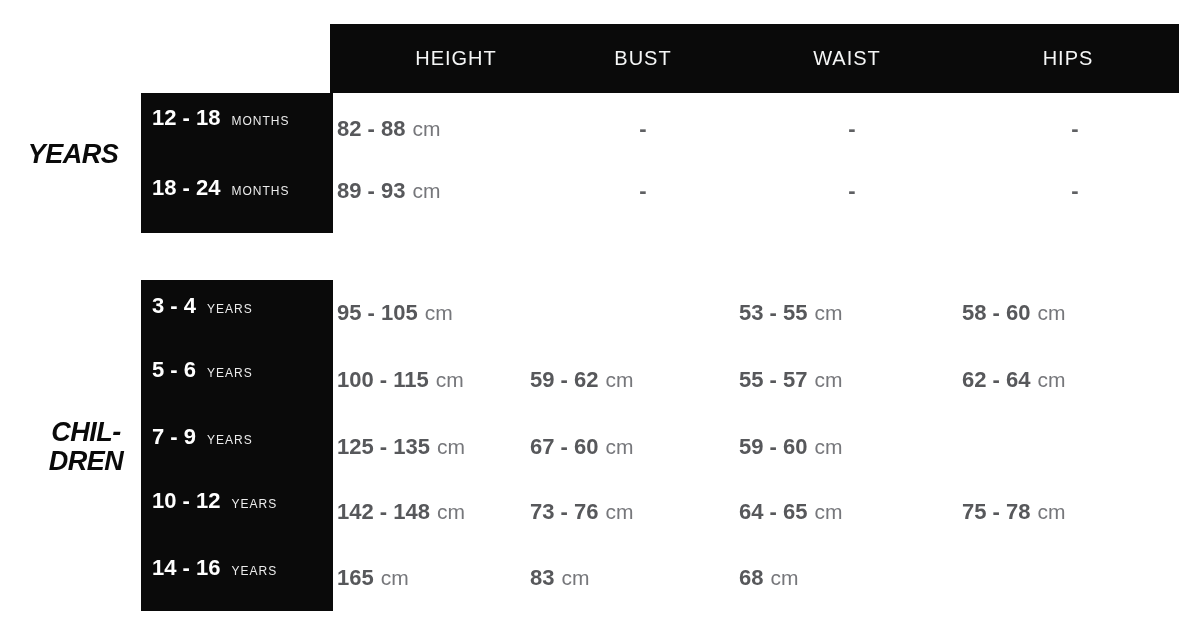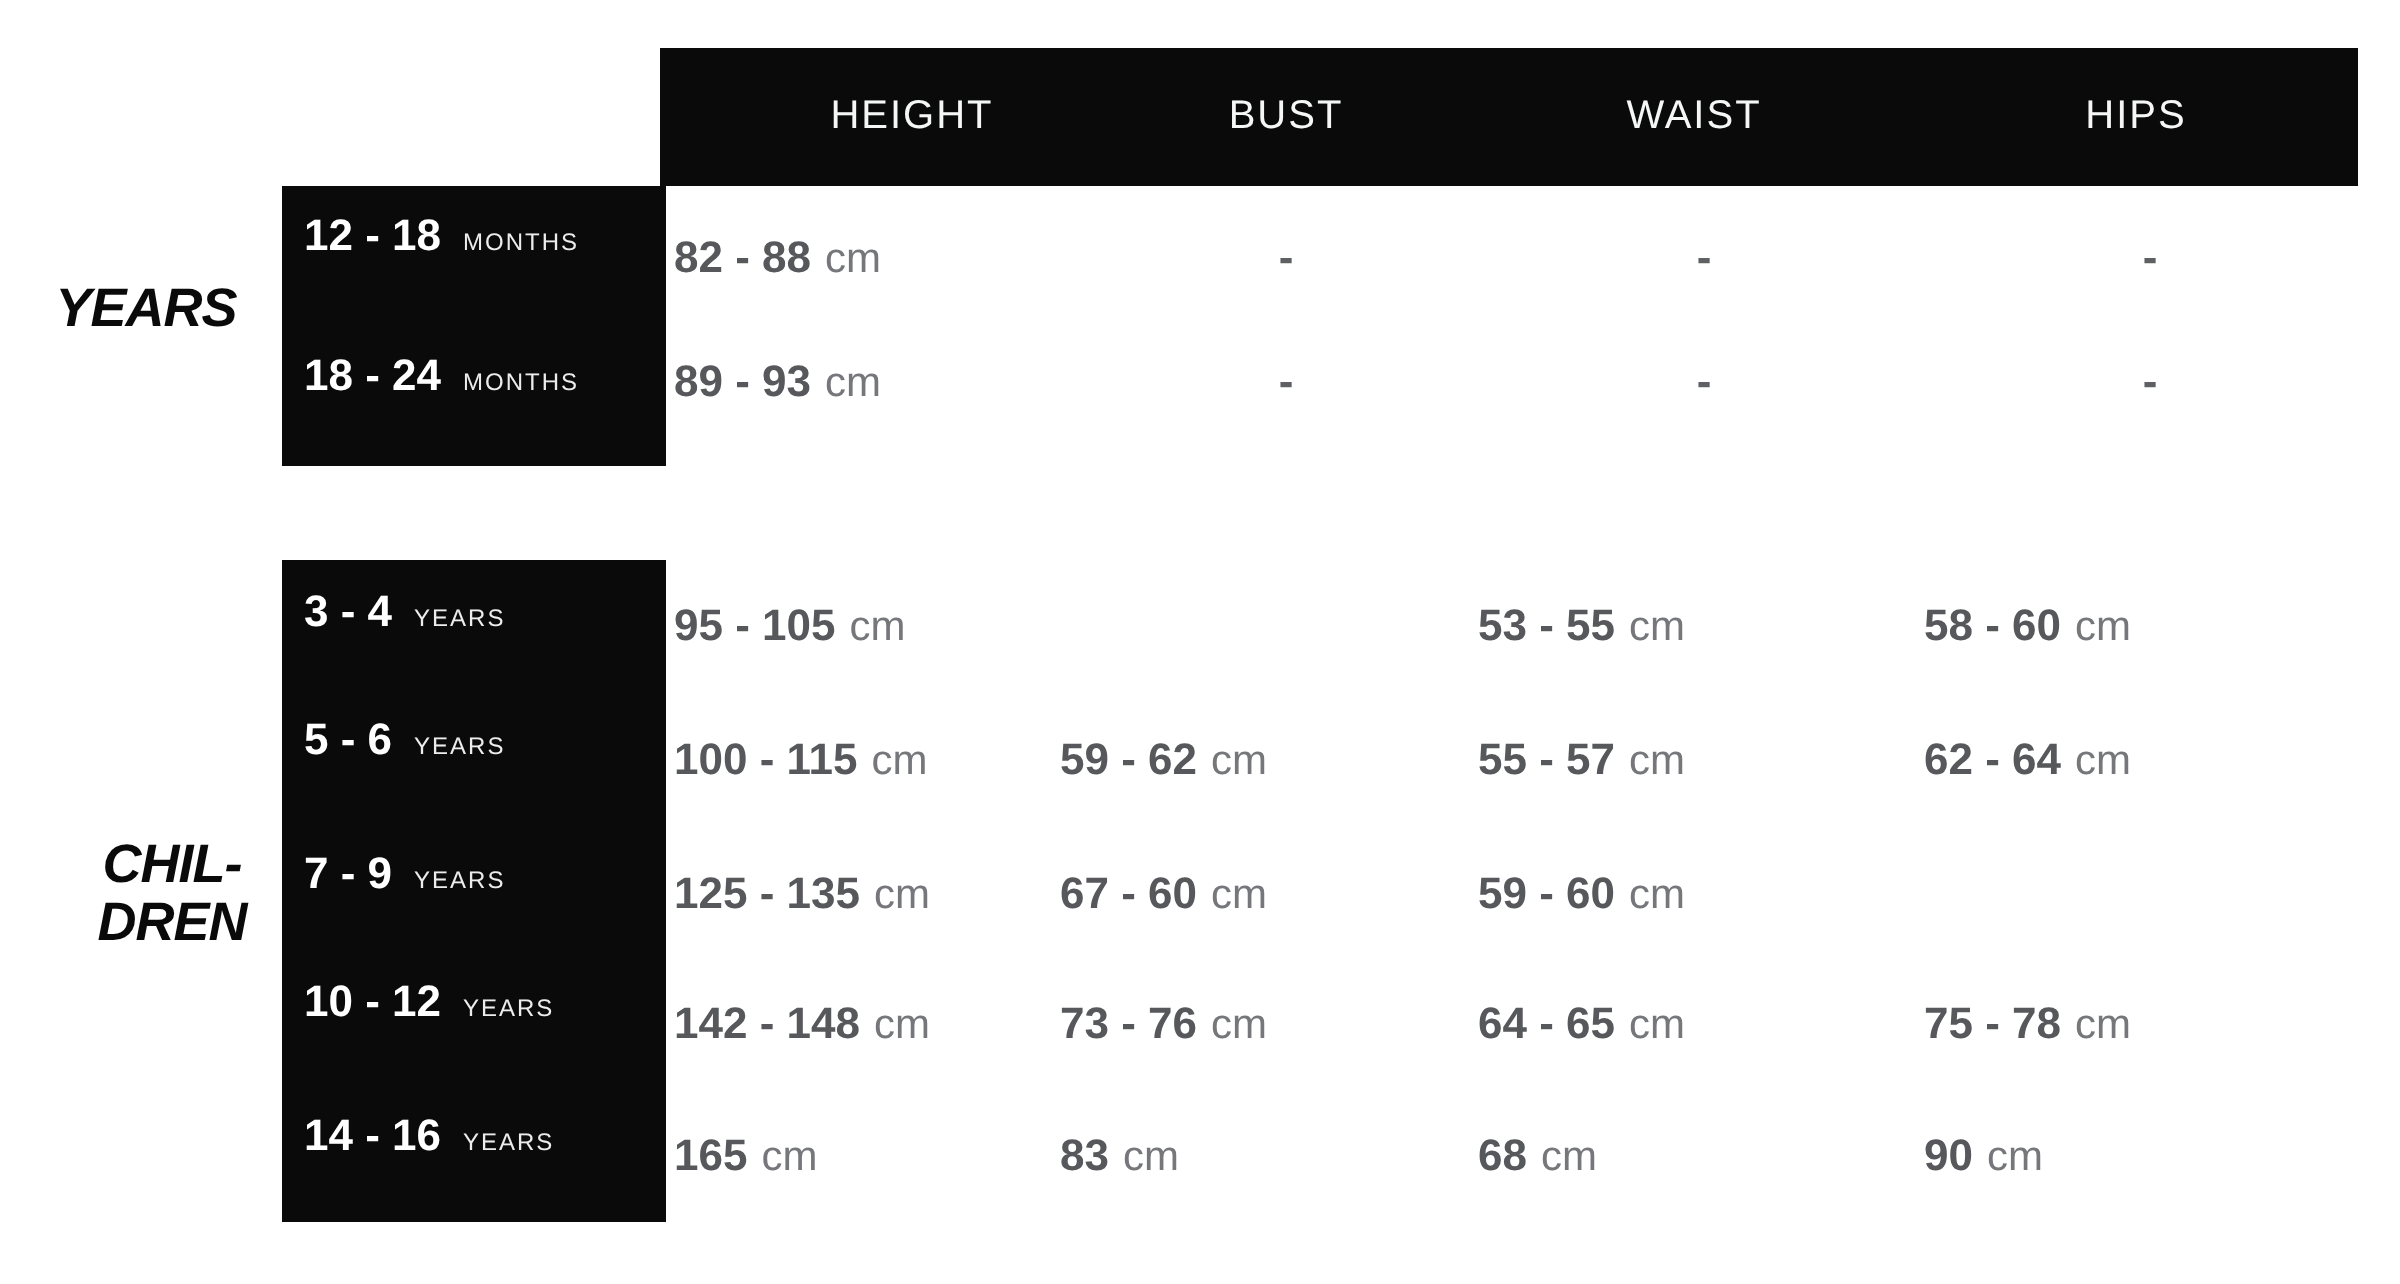--- a/index.html
+++ b/index.html
@@ -148,17 +148,14 @@
   </div>
   <div class="cell c-h" style="top:563px">
     <span class="num">165</span><span class="u">cm</span>
   </div>
   <div class="cell c-b" style="top:563px">
     <span class="num">83</span><span class="u">cm</span>
   </div>
   <div class="cell c-w" style="top:563px">
     <span class="num">68</span><span class="u">cm</span>
   </div>
-  <div class="cell c-hp" style="top:563px">
-    <span class="num">90</span><span class="u">cm</span>
-  </div>
 
 </div>
 
 </body></html>

